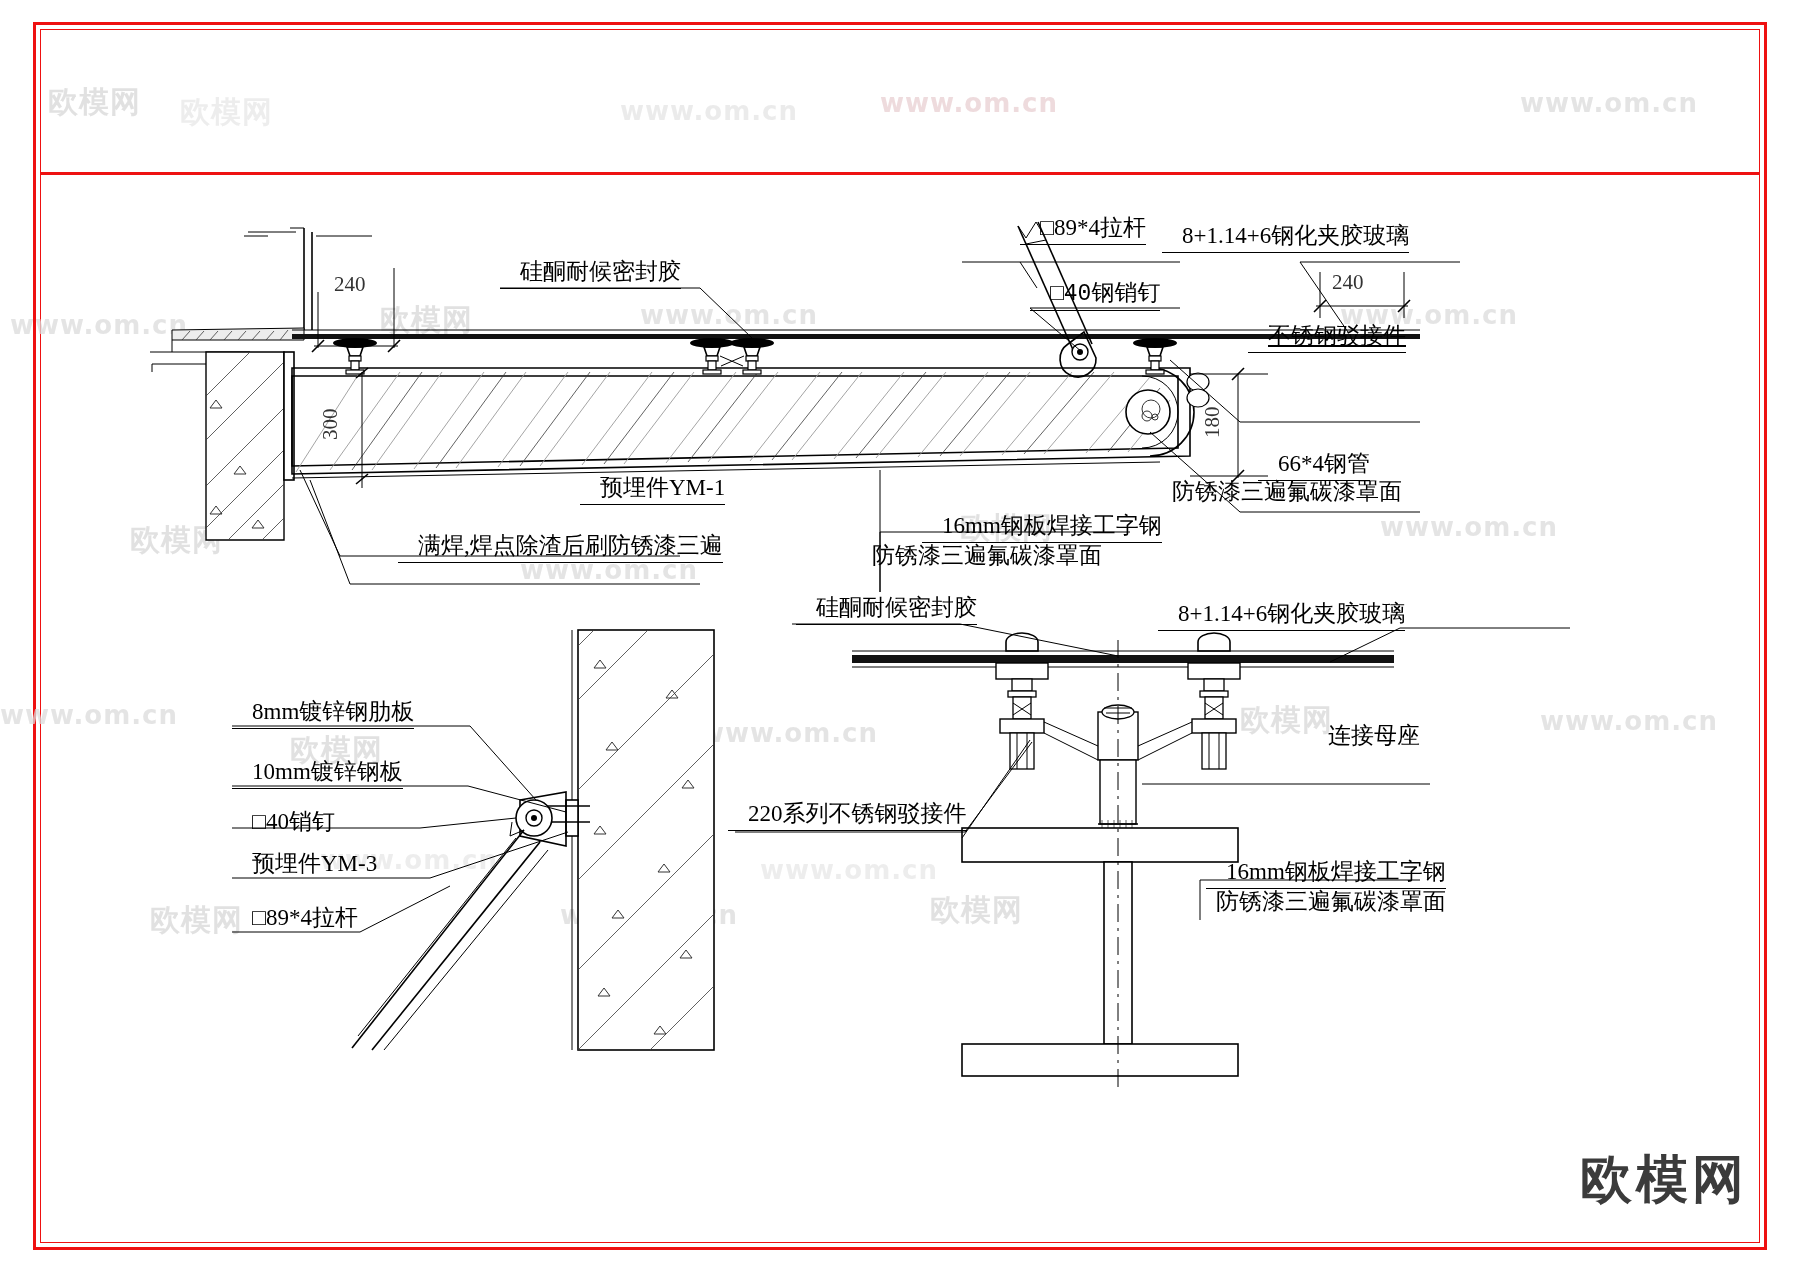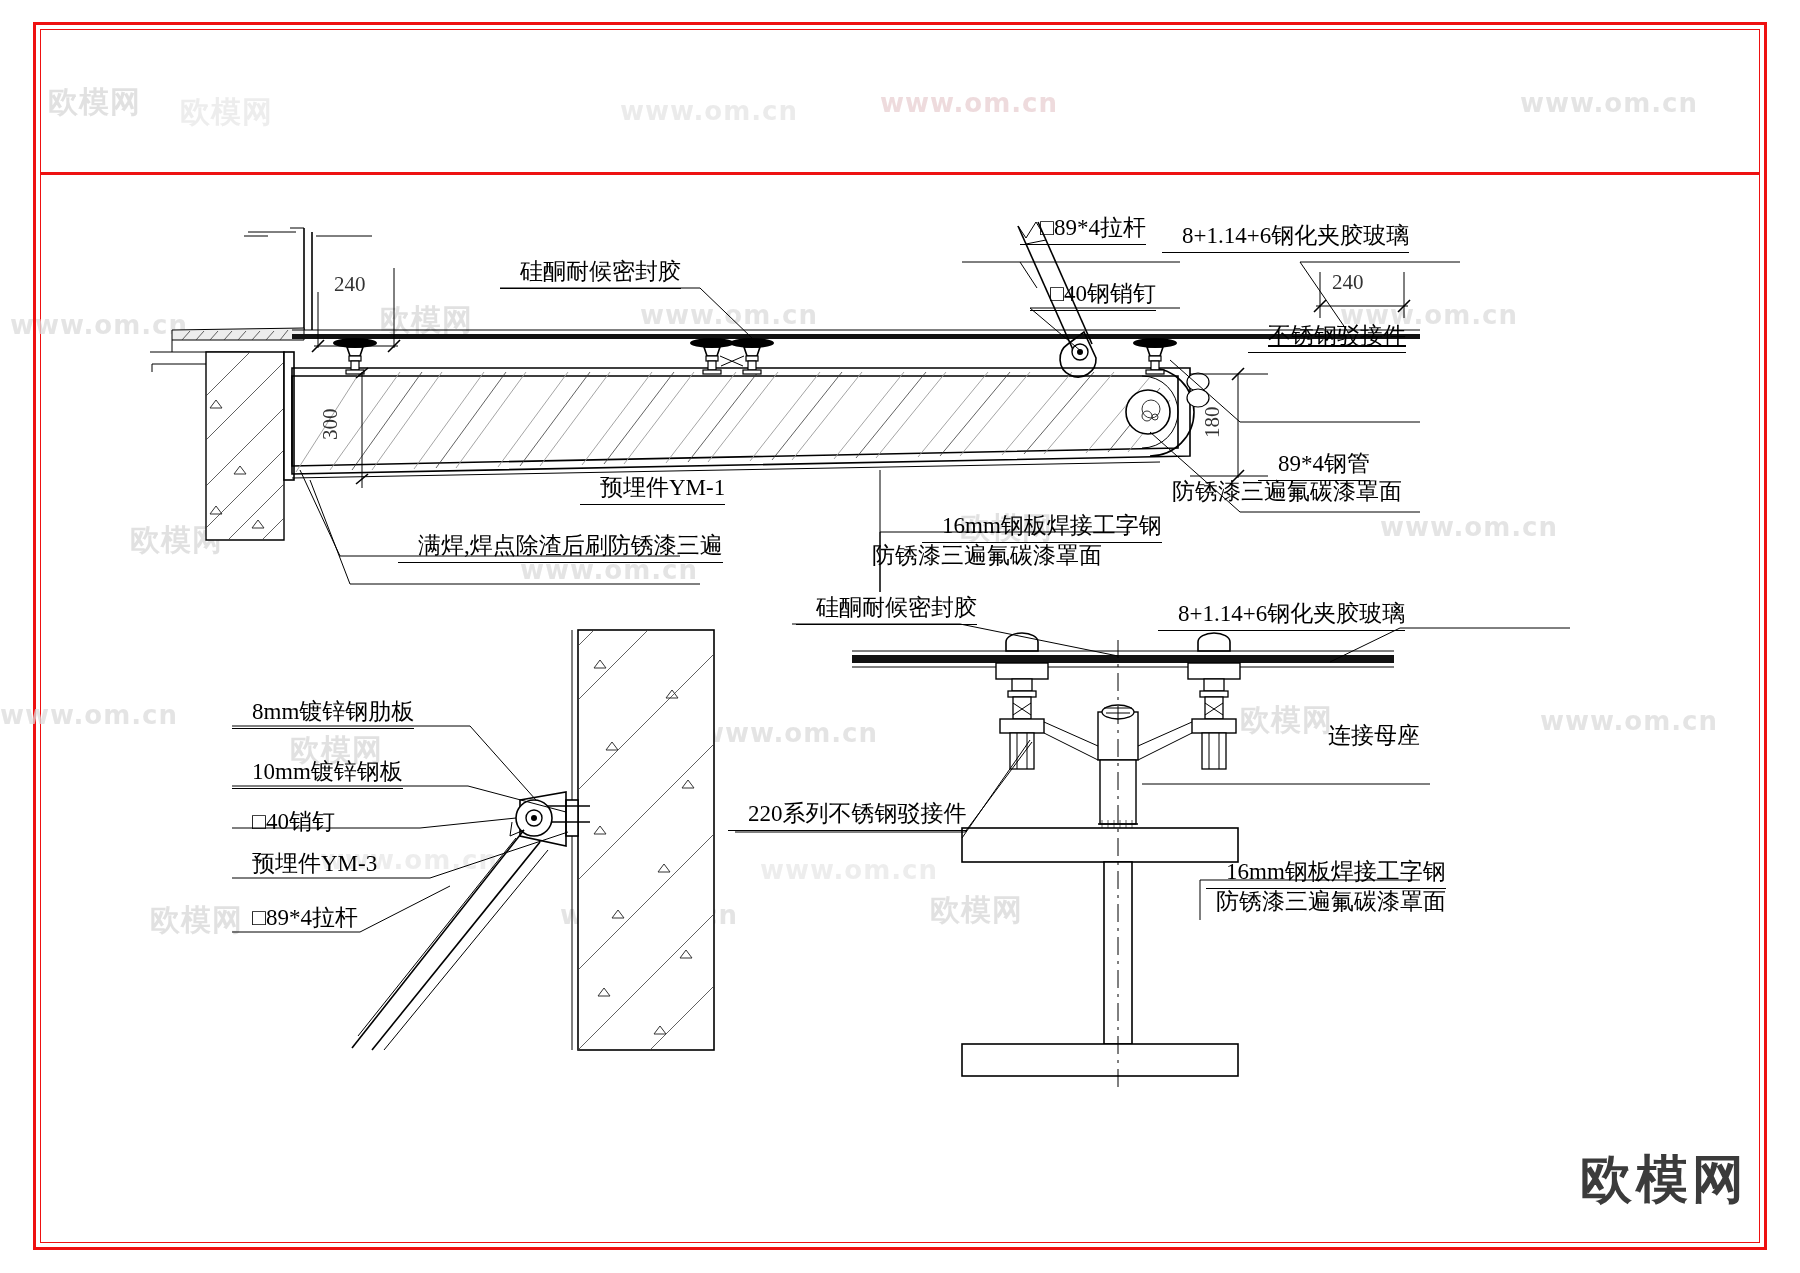--- a/index.html
+++ b/index.html
@@ -404,24 +404,24 @@
     <line class="ln thin" x1="1200" y1="880" x2="1420" y2="880"></line>
   </svg>
 
   <div class="dim" style="left:334px;top:272px;">240</div>
   <div class="dim" style="left:1332px;top:270px;">240</div>
   <div class="vdim" style="left:318px;top:440px;">300</div>
   <div class="vdim" style="left:1200px;top:438px;">180</div>
 
   <div class="lbl u" style="left:500px;top:258px;">硅酮耐候密封胶</div>
   <div class="lbl u" style="left:1020px;top:214px;">□89*4拉杆</div>
-  <div class="lbl u" style="left:1030px;top:280px;">□40钢销钉</div>
+  <div class="lbl u" style="left:1030px;top:280px;font-family:Liberation Mono, monospace;">□40钢销钉</div>
   <div class="lbl u" style="left:1162px;top:222px;">8+1.14+6钢化夹胶玻璃</div>
   <div class="lbl u" style="left:1248px;top:322px;text-decoration:underline;">不锈钢驳接件</div>
-  <div class="lbl u" style="left:1258px;top:450px;">89*4钢管</div>
+  <div class="lbl u" style="left:1258px;top:450px;">66*4钢管</div>
   <div class="lbl" style="left:1152px;top:478px;">防锈漆三遍氟碳漆罩面</div>
   <div class="lbl u" style="left:580px;top:474px;">预埋件YM-1</div>
   <div class="lbl u" style="left:366px;top:532px;margin-left:32px;">满焊,焊点除渣后刷防锈漆三遍</div>
   <div class="lbl u" style="left:922px;top:512px;">16mm钢板焊接工字钢</div>
   <div class="lbl" style="left:852px;top:542px;">防锈漆三遍氟碳漆罩面</div>
 
   <div class="lbl u" style="left:232px;top:698px;">8mm镀锌钢肋板</div>
   <div class="lbl u" style="left:232px;top:758px;">10mm镀锌钢板</div>
   <div class="lbl" style="left:232px;top:808px;">□40销钉</div>
   <div class="lbl" style="left:232px;top:850px;">预埋件YM-3</div>

